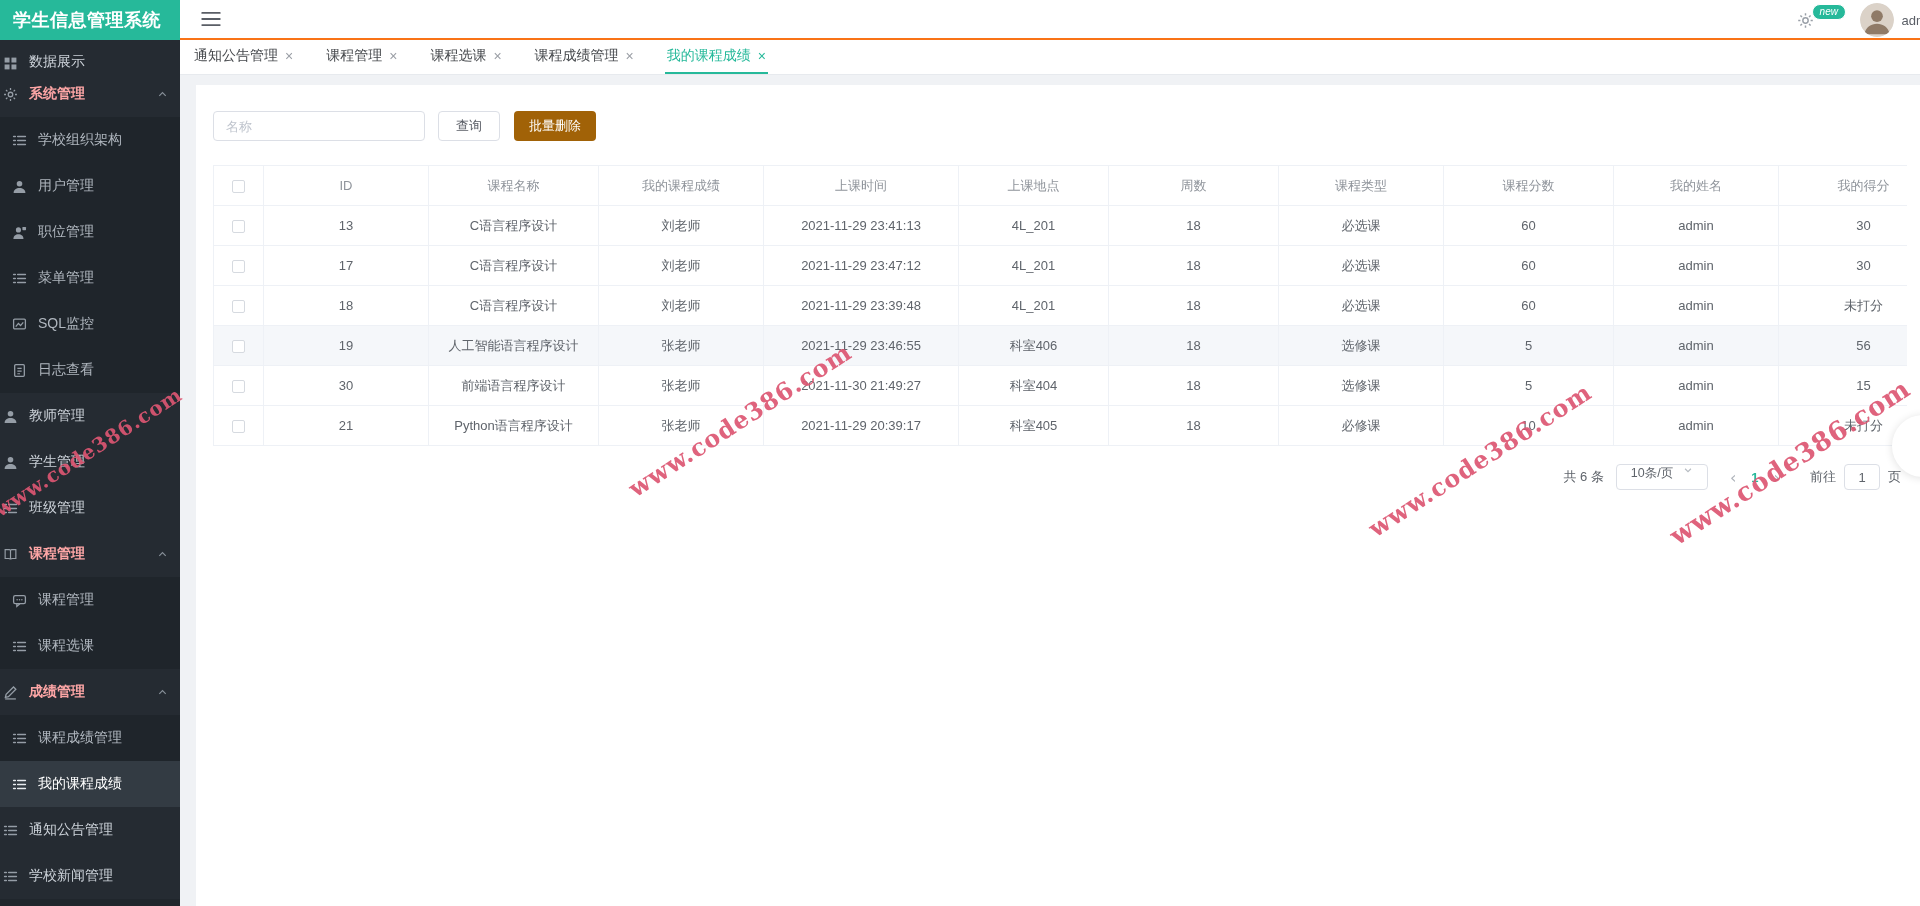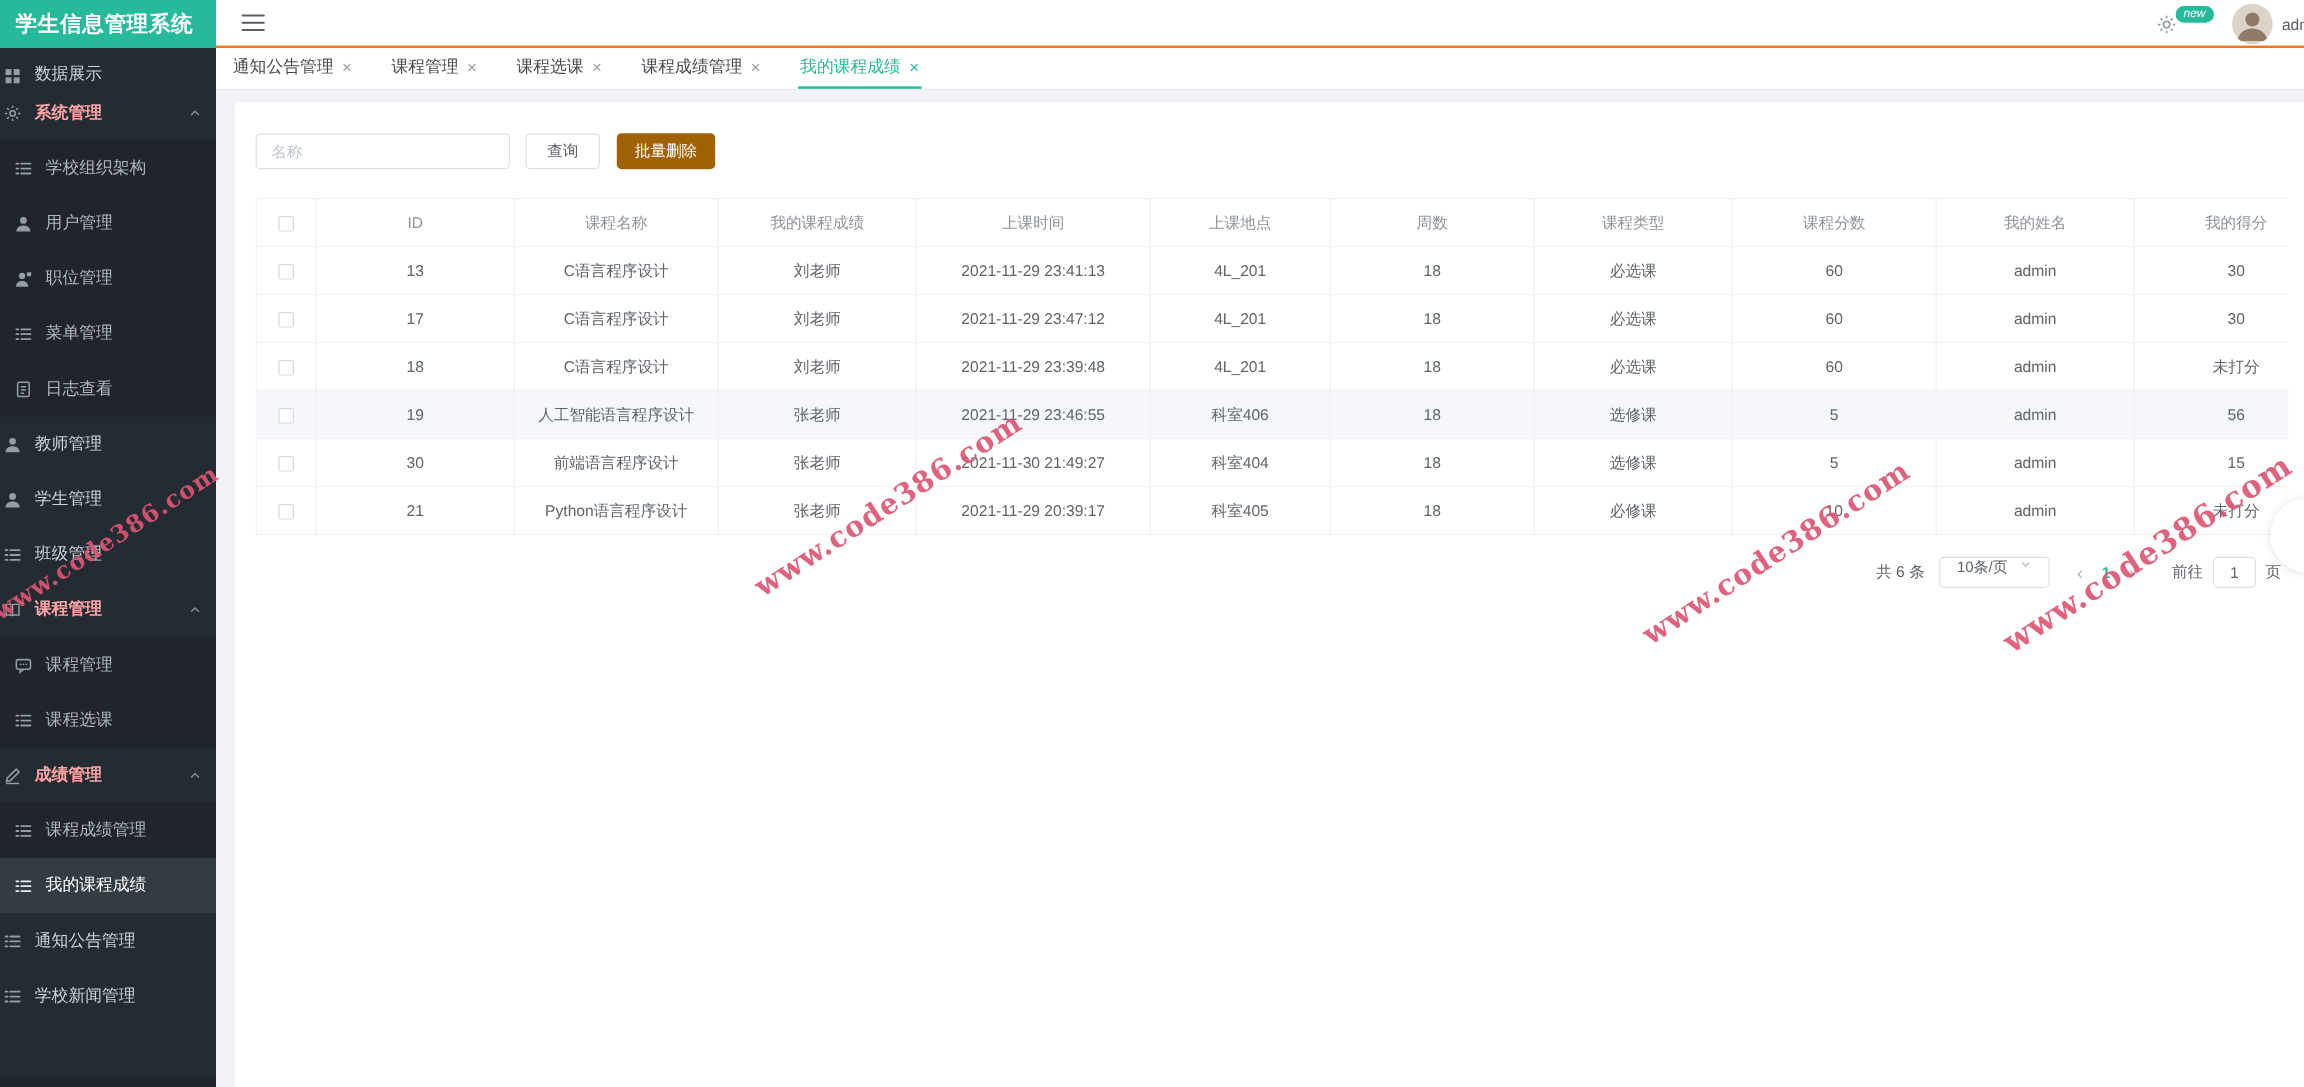--- a/index.html
+++ b/index.html
@@ -154,20 +154,29 @@
           </span>
           <span class="s-label">职位管理</span>
         </div>
         <div class="side-item sub">
           <span class="s-icon">
             <svg viewBox="0 0 14 14" stroke="currentColor" stroke-width="1.4" stroke-linecap="round">
               <path d="M1.5 3.2h1.6M5.3 3.2h7.2M1.5 7h1.6M5.3 7h7.2M1.5 10.8h1.6M5.3 10.8h7.2"></path>
             </svg>
           </span>
           <span class="s-label">菜单管理</span>
+        </div>
+        <div class="side-item sub">
+          <span class="s-icon">
+            <svg viewBox="0 0 14 14" fill="none" stroke="currentColor" stroke-width="1.2">
+              <rect x="1.5" y="2" width="11" height="9" rx="1"></rect>
+              <path d="M3.5 9l2.5-3 2 2L10.5 5"></path>
+            </svg>
+          </span>
+          <span class="s-label">SQL监控</span>
         </div>
         <div class="side-item sub">
           <span class="s-icon">
             <svg viewBox="0 0 14 14" fill="none" stroke="currentColor" stroke-width="1.2">
               <rect x="2.5" y="1.5" width="9" height="11" rx="1"></rect>
               <path d="M5 5h4M5 7.5h4M5 10h2.5" stroke-width="1.1"></path>
             </svg>
           </span>
           <span class="s-label">日志查看</span>
         </div>

